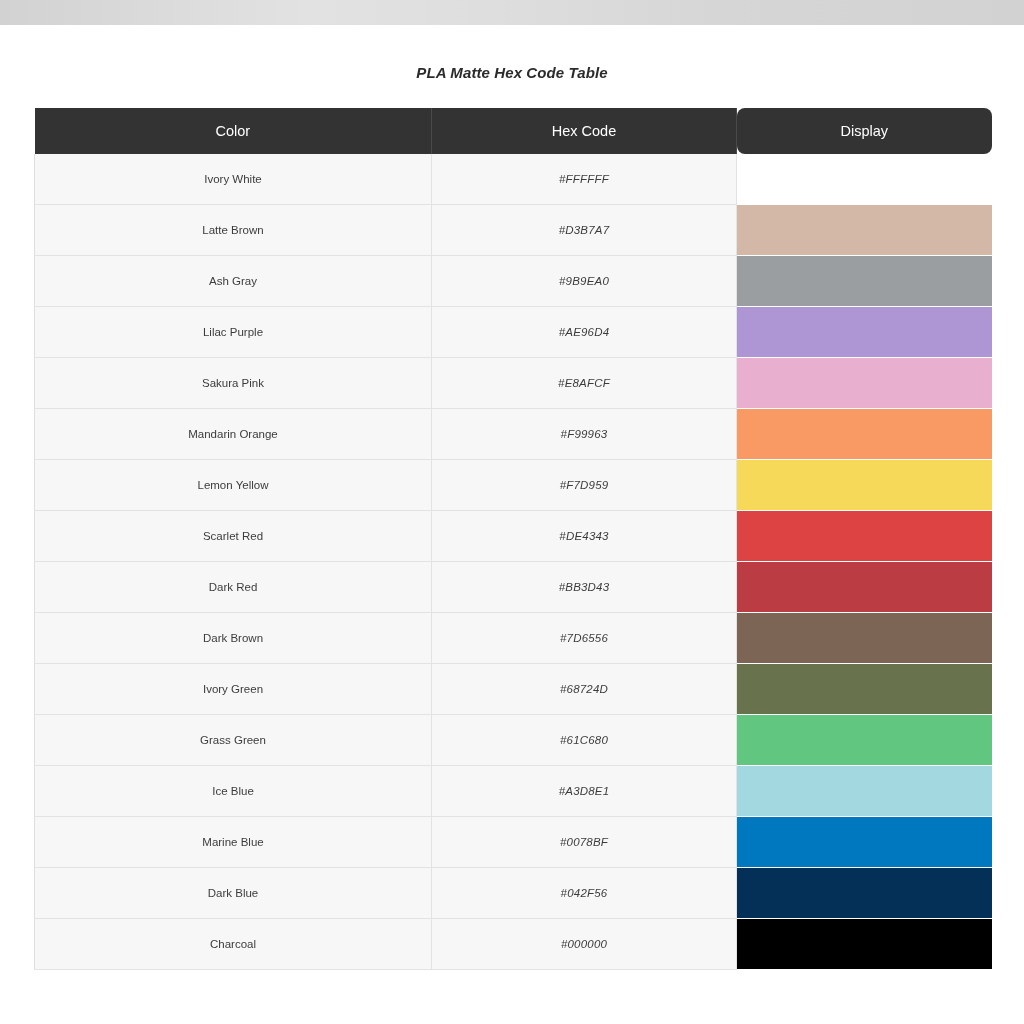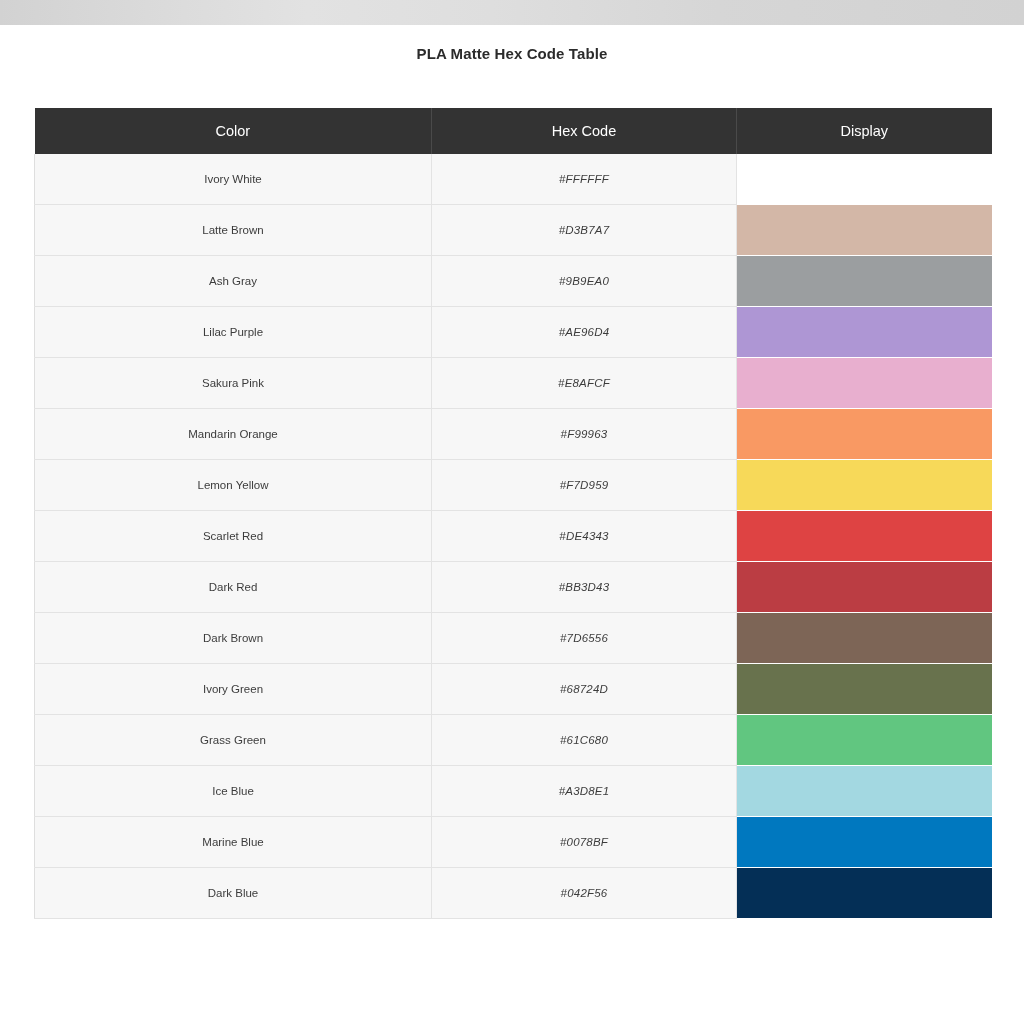--- a/index.html
+++ b/index.html
@@ -26,21 +26,22 @@
     background: #ffffff;
     position: relative;
   }
 
   #page-title {
     text-align: center;
     font-size: 15px;
     font-weight: bold;
     color: #2b2b2b;
     letter-spacing: 0.1px;
-    padding-top: 20px;
+    padding-top: 39px;
+    font-style: italic;
   }
 
   #table-wrap {
     position: absolute;
     left: 34px;
     top: 83px;
     width: 923px;
   }
 
   table.hex-table {
@@ -56,21 +57,21 @@
   thead th {
     background: #333333;
     color: #ffffff;
     font-size: 14.5px;
     font-weight: normal;
     height: 46px;
     text-align: center;
     vertical-align: middle;
     border-right: 1px solid #4a4a4a;
   }
-  thead th:last-child { border-right: none; }
+  thead th:last-child { border-right: none; border-radius: 8px; }
 
   tbody tr { height: 50px; margin-top: 8px; }
 
   tbody td {
     height: 50px;
     background: #f7f7f7;
     border-bottom: 1px solid #e3e3e3;
     border-right: 1px solid #e3e3e3;
     border-left: 1px solid #e3e3e3;
     text-align: center;
@@ -218,17 +219,24 @@
               <span class="swatch" style="background: rgb(0, 120, 191);"></span>
             </td>
           </tr>
           <tr>
             <td class="cell-color">Dark Blue</td>
             <td class="cell-hex">#042F56</td>
             <td class="cell-display">
               <span class="swatch" style="background: rgb(4, 47, 86);"></span>
             </td>
           </tr>
+          <tr>
+            <td class="cell-color">Charcoal</td>
+            <td class="cell-hex">#000000</td>
+            <td class="cell-display">
+              <span class="swatch" style="background: rgb(0, 0, 0);"></span>
+            </td>
+          </tr>
         </tbody>
     </table>
   </div>
 
 </div>
 
 </body></html>

